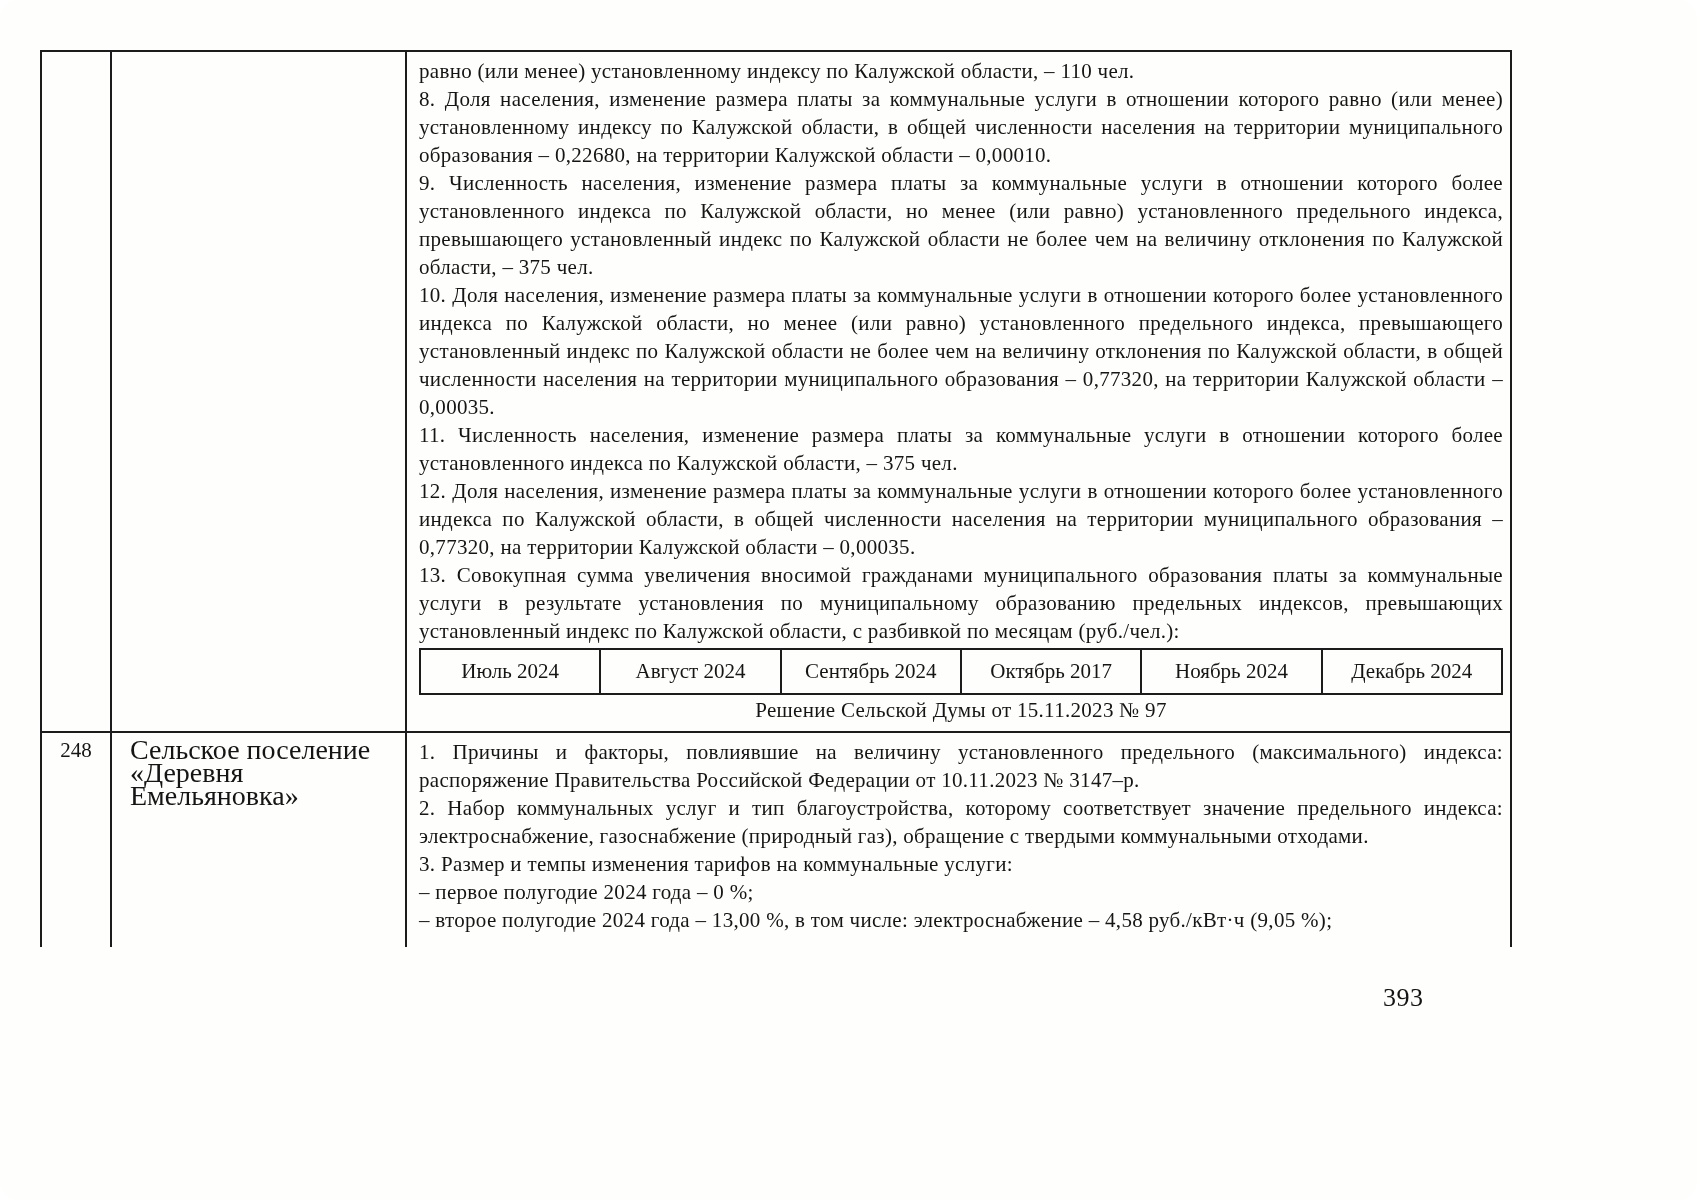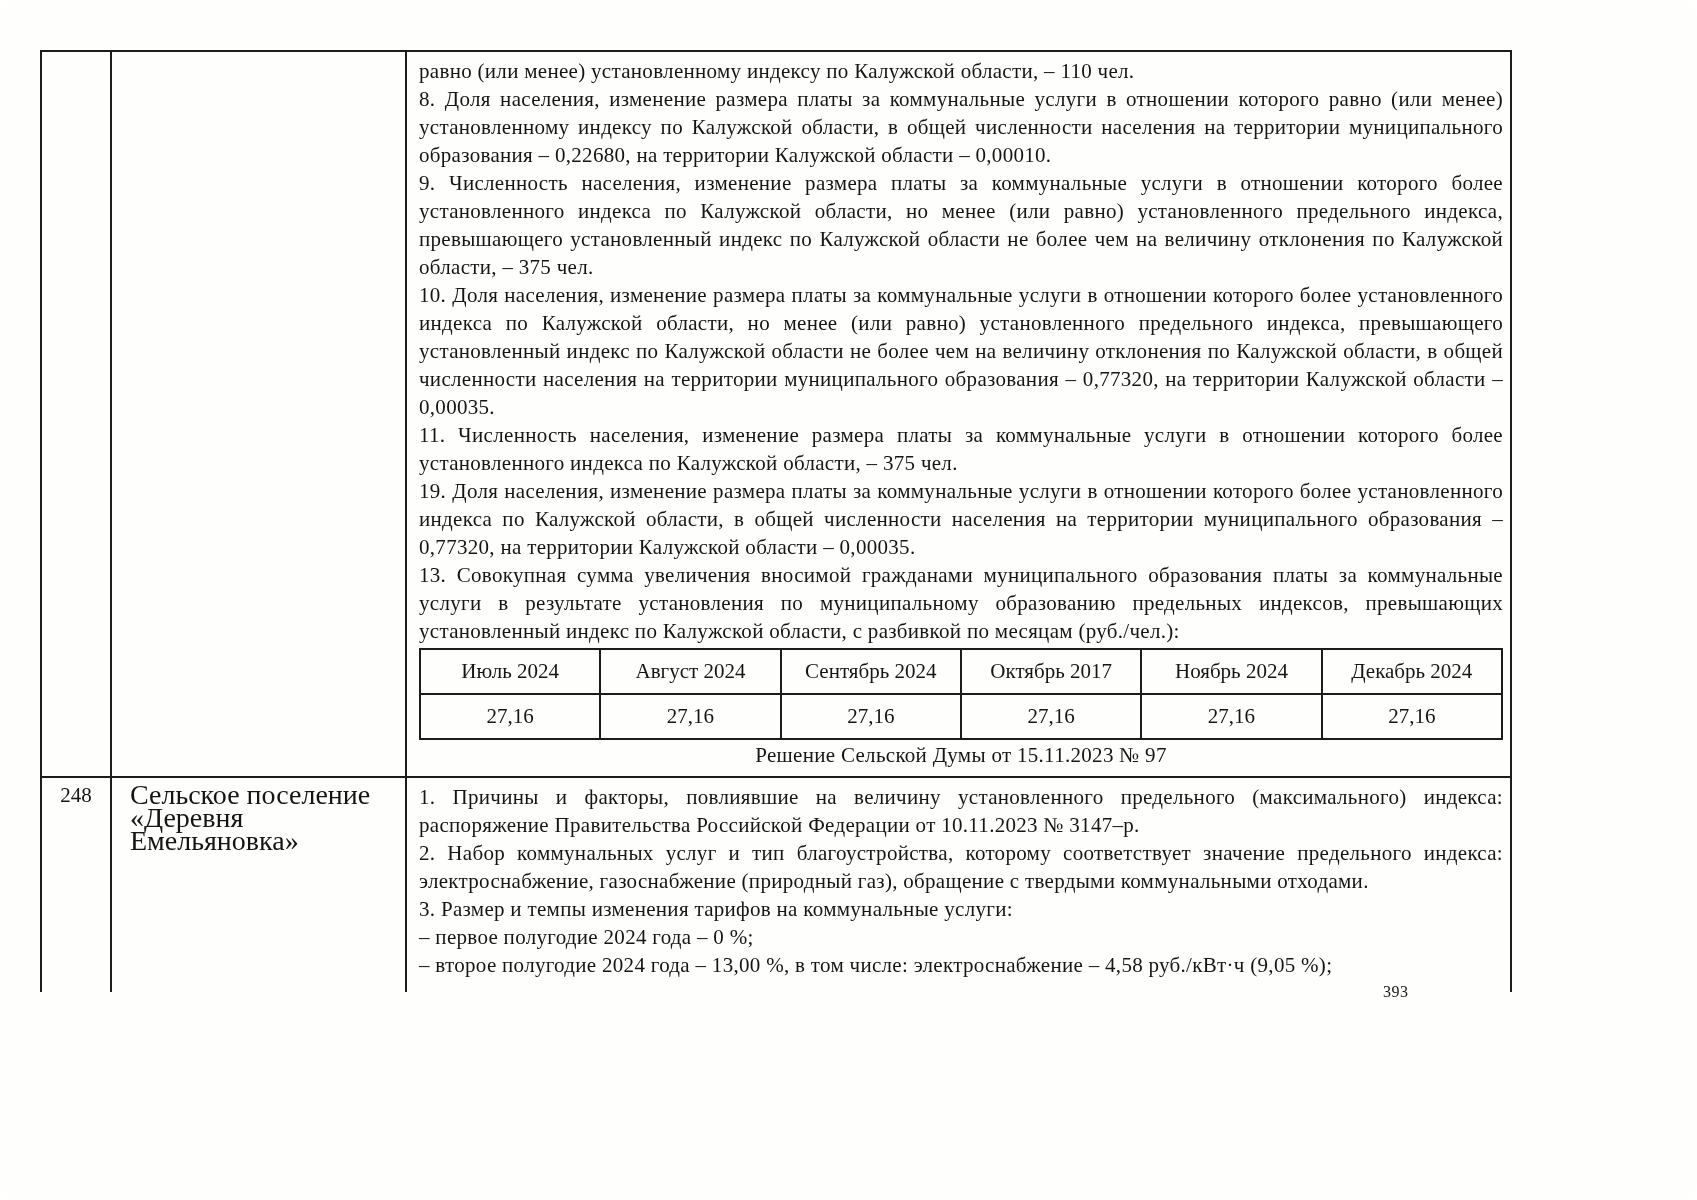--- a/index.html
+++ b/index.html
@@ -68,21 +68,21 @@
     text-align: center;
     font-size: 21px;
     height: 45px;
     vertical-align: middle;
   }
   .row-248-cells > td { height: 215px; margin-left: 17px; }
   .page-number {
     position: absolute;
     left: 1383px;
     top: 983px;
-    font-size: 16px;
+    font-size: 26px;
     letter-spacing: 0.5px;
   }
 </style>
 </head>
 <body>
 
 <div class="page">
 
   <table class="main-table">
     <colgroup>
@@ -94,40 +94,32 @@
 
       <tr>
         <td class="col-num"></td>
         <td class="col-name"></td>
         <td class="col-content">
           <p class="para">равно (или менее) установленному индексу по Калужской области, – 110 чел.</p>
           <p class="para">8. Доля населения, изменение размера платы за коммунальные услуги в отношении которого равно (или менее) установленному индексу по Калужской области, в общей численности населения на территории муниципального образования – 0,22680, на территории Калужской области – 0,00010.</p>
           <p class="para">9. Численность населения, изменение размера платы за коммунальные услуги в отношении которого более установленного индекса по Калужской области, но менее (или равно) установленного предельного индекса, превышающего установленный индекс по Калужской области не более чем на величину отклонения по Калужской области, – 375 чел.</p>
           <p class="para">10. Доля населения, изменение размера платы за коммунальные услуги в отношении которого более установленного индекса по Калужской области, но менее (или равно) установленного предельного индекса, превышающего установленный индекс по Калужской области не более чем на величину отклонения по Калужской области, в общей численности населения на территории муниципального образования – 0,77320, на территории Калужской области – 0,00035.</p>
           <p class="para">11. Численность населения, изменение размера платы за коммунальные услуги в отношении которого более установленного индекса по Калужской области, – 375 чел.</p>
-          <p class="para">19. Доля населения, изменение размера платы за коммунальные услуги в отношении которого более установленного индекса по Калужской области, в общей численности населения на территории муниципального образования – 0,77320, на территории Калужской области – 0,00035.</p>
+          <p class="para">12. Доля населения, изменение размера платы за коммунальные услуги в отношении которого более установленного индекса по Калужской области, в общей численности населения на территории муниципального образования – 0,77320, на территории Калужской области – 0,00035.</p>
           <p class="para">13. Совокупная сумма увеличения вносимой гражданами муниципального образования платы за коммунальные услуги в результате установления по муниципальному образованию предельных индексов, превышающих установленный индекс по Калужской области, с разбивкой по месяцам (руб./чел.):</p>
 
           <table class="months-table">
             <tbody>
               <tr>
                 <td>Июль 2024</td>
                 <td>Август 2024</td>
                 <td>Сентябрь 2024</td>
                 <td>Октябрь 2017</td>
                 <td>Ноябрь 2024</td>
                 <td>Декабрь 2024</td>
-              </tr>
-              <tr>
-                <td>27,16</td>
-                <td>27,16</td>
-                <td>27,16</td>
-                <td>27,16</td>
-                <td>27,16</td>
-                <td>27,16</td>
               </tr>
             </tbody>
           </table>
 
           <p class="plain">Решение Сельской Думы от 15.11.2023 № 97</p>
         </td>
       </tr>
 
       <tr class="row-248-cells">
         <td class="col-num">248</td>

